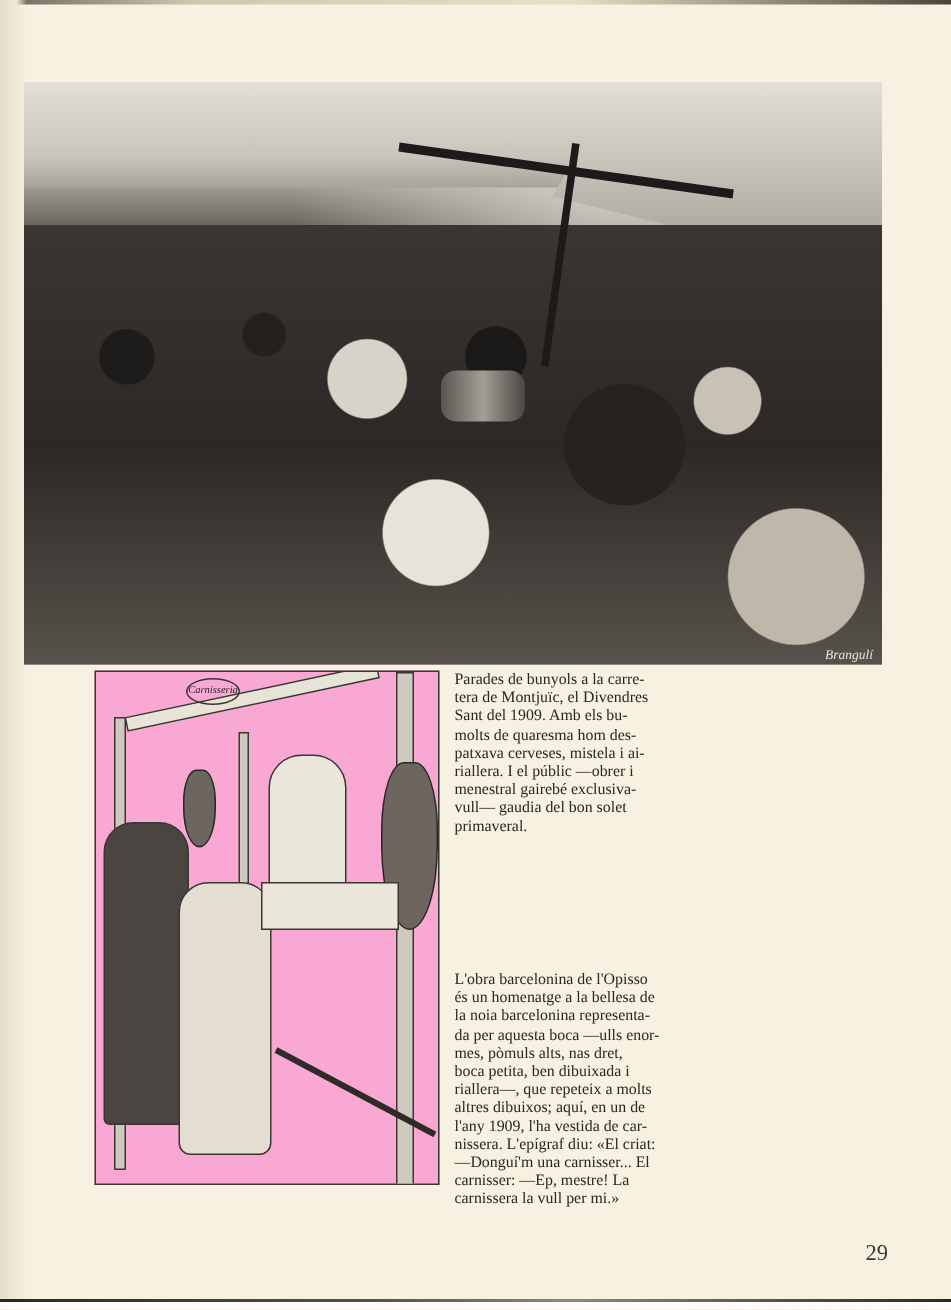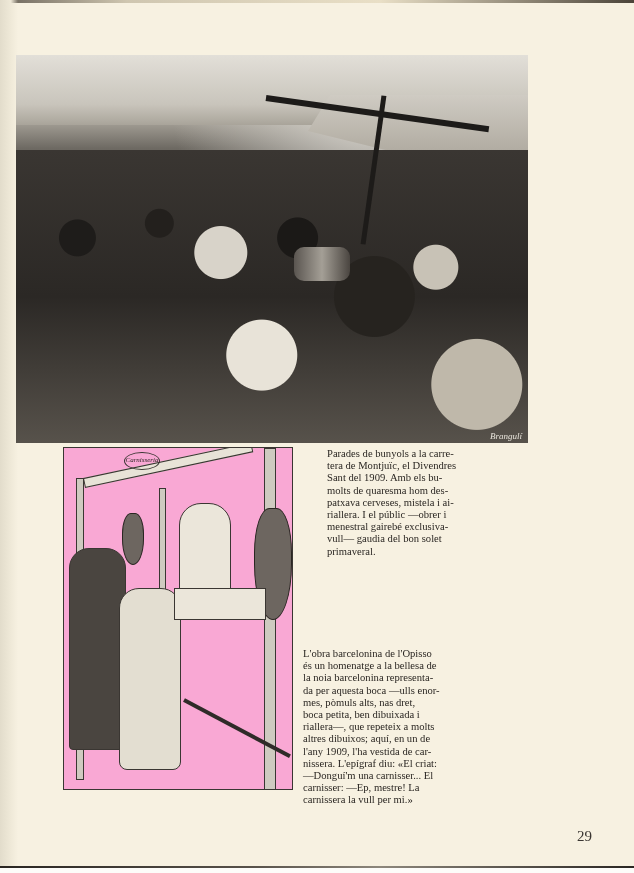--- a/index.html
+++ b/index.html
@@ -12,21 +12,21 @@
   .top-edge {
     position: absolute; left: 0; top: 0; width: 634px; height: 3px;
     background: linear-gradient(90deg, #6b6459 0%, #cfc6b0 20%, #e9dfc6 60%, #4b4439 100%);
   }
   .left-shadow {
     position: absolute; left: 0; top: 0; width: 18px; height: 873px;
     background: linear-gradient(90deg, #e2dccb 0%, #efe9d8 60%, rgba(247,241,225,0) 100%);
   }
   
   .photo {
-    position: absolute; left: 16px; top: 55px; width: 512px; height: 388px;
+    position: absolute; left: 16px; top: 55px; width: 572px; height: 388px;
     overflow: hidden;
     background:
       radial-gradient(ellipse at 70% 12%, #d9d6cf 0%, rgba(217,214,207,0) 40%),
       linear-gradient(180deg, #d8d5cd 0%, #bdb8ae 14%, #6e6a63 24%, #3a3733 40%, #55514b 60%, #2d2a27 80%, #4a4642 100%);
     text-align: right;
   }
   .photo .sky {
     position: absolute; left: 0; top: 0; width: 100%; height: 70px;
     background: linear-gradient(180deg, #e2dfd8 0%, #c9c5bc 70%, #a9a49a 100%);
   }
@@ -90,21 +90,21 @@
   }
   .drawing .shadow-line {
     position: absolute; height: 4px; background: #2f2b28; transform-origin: left center;
   }
   
   .caption {
     position: absolute; left: 303px; width: 165px;
     font-size: 10.6px; line-height: 12.2px; text-align: justify;
     color: #2a2622;
   }
-  .caption-1 { top: 448px; margin-left: 24px; }
+  .caption-1 { top: 448px; }
   .caption-2 { top: 648px; }
   .caption p { margin: 0; white-space: pre-line; text-align: left; }
   .page-number {
     position: absolute; left: 577px; top: 828px;
     font-size: 15px; color: #3a3632;
   }
   .watermark {
     position: absolute; left: 458px; top: 864px;
     font-family: "DejaVu Sans", "Liberation Sans", sans-serif;
     font-size: 20px; font-weight: bold; letter-spacing: 0.5px;

